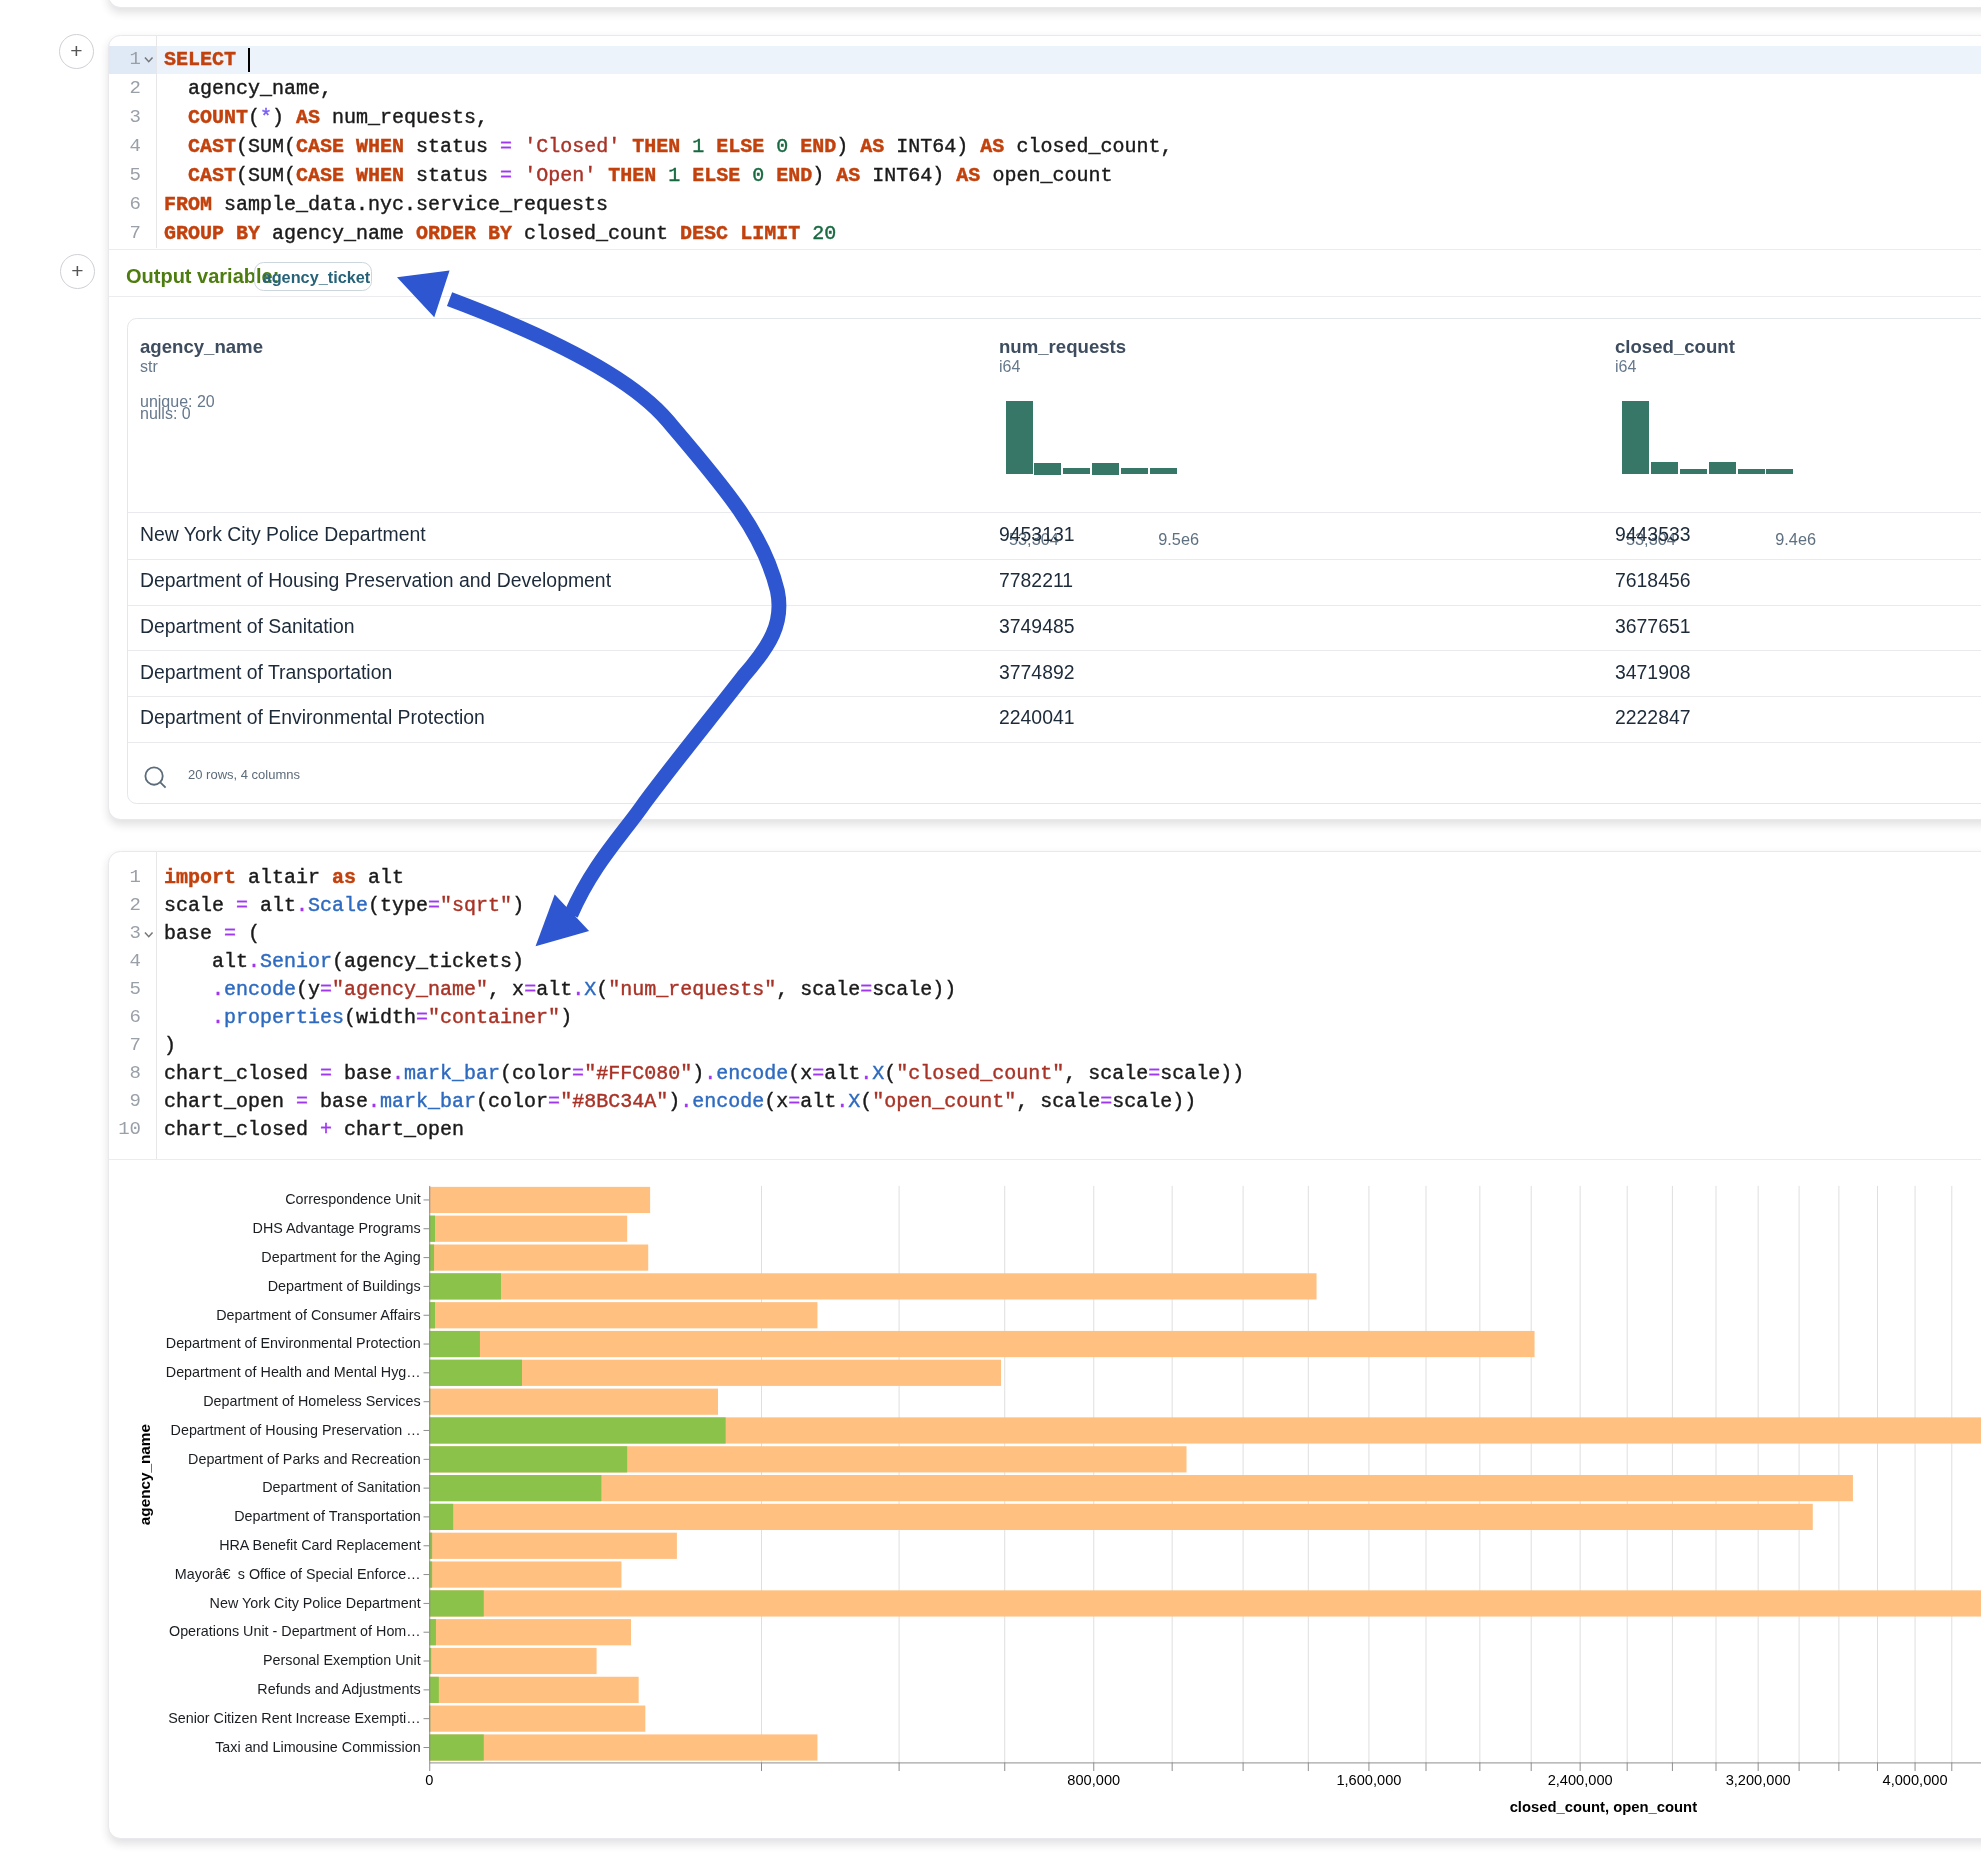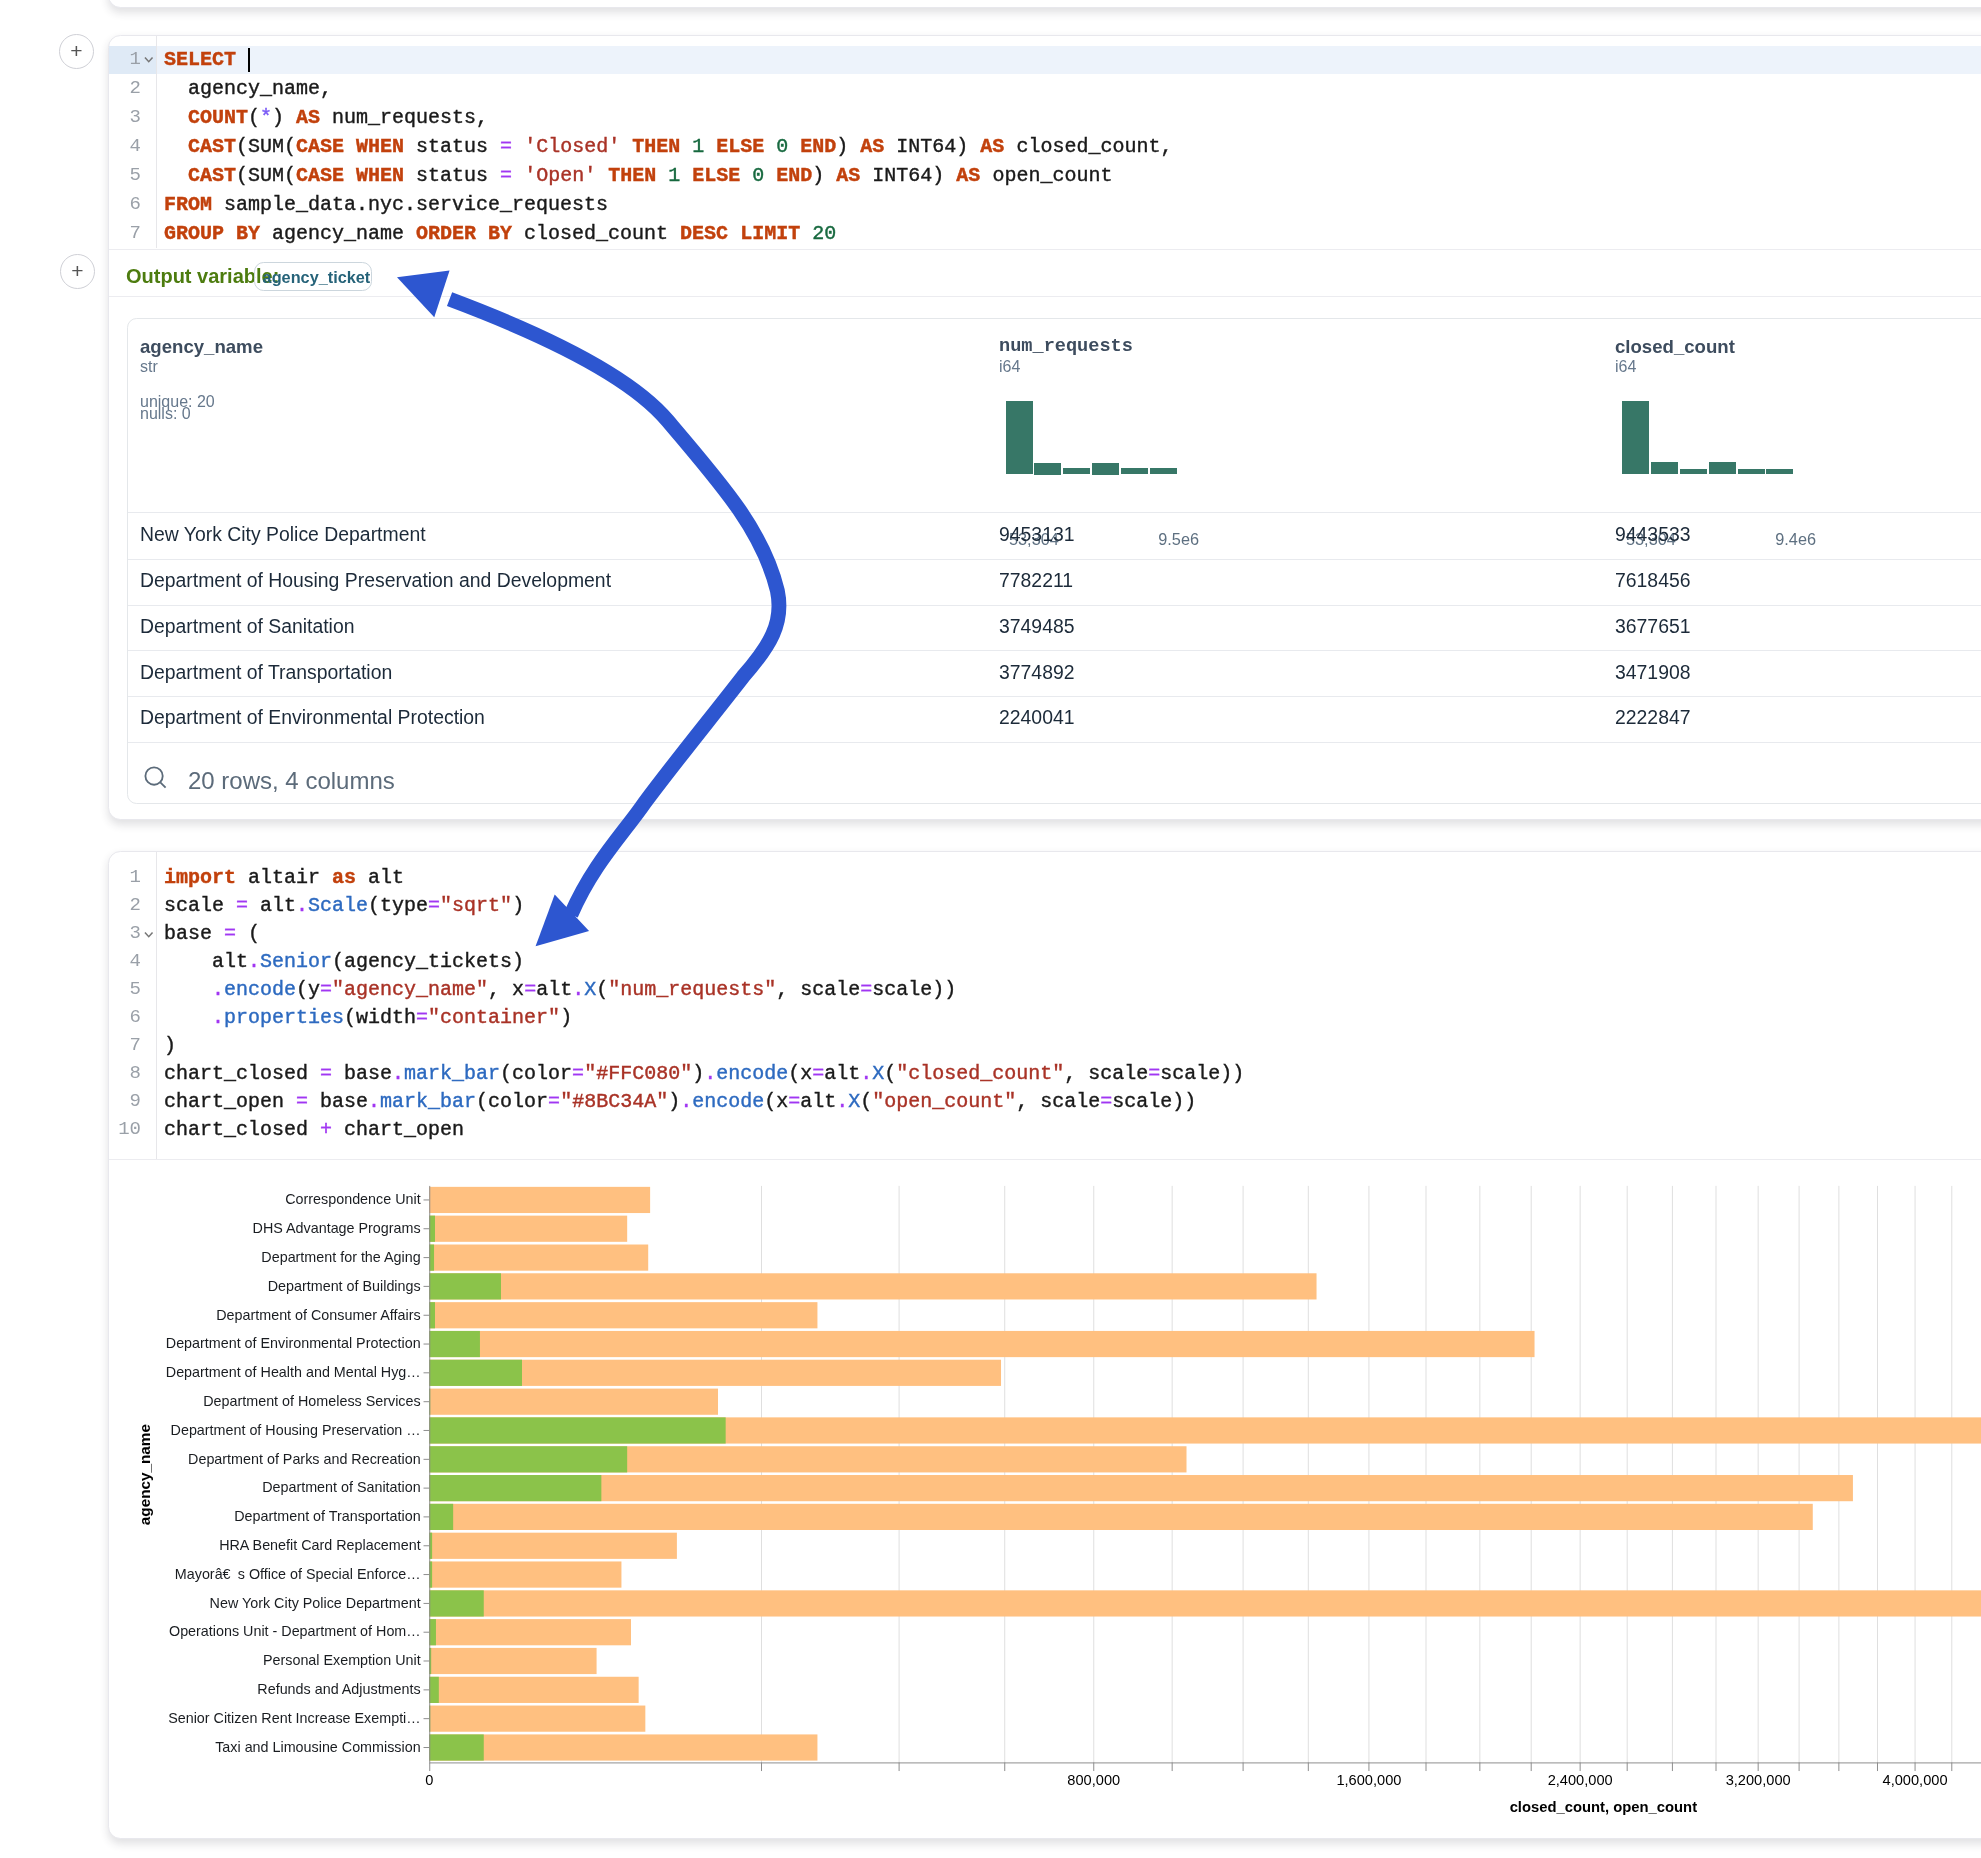--- a/index.html
+++ b/index.html
@@ -61,21 +61,21 @@
 <div style="position:absolute;left:126px;top:265px;font-size:20px;font-weight:bold;color:#4d7c0f;">Output variable:</div>
 <div style="position:absolute;left:254px;top:262px;width:118px;height:29px;border:1px solid #ccd6dd;border-radius:9.6px;overflow:hidden;">
   <div style="position:absolute;left:7.6px;top:4.8px;font-size:16.3px;font-weight:bold;color:#266379;white-space:nowrap;">agency_tickets</div>
 </div>
 
 <div style="position:absolute;left:127px;top:318px;width:1893px;height:486px;border:1px solid #e4e7ea;border-radius:9.6px;"></div>
 <div class="hdr" style="left:140px;top:336px;">agency_name</div>
 <div class="meta" style="left:140px;top:358px;">str</div>
 <div class="meta" style="left:140px;top:393px;">unique: 20</div>
 <div class="meta" style="left:140px;top:405px;">nulls: 0</div>
-<div class="hdr" style="left:999px;top:336px;font-family:Liberation Mono, monospace;">num_requests</div>
+<div class="hdr" style="left:999px;top:336px;">num_requests</div>
 <div class="meta" style="left:999px;top:358px;">i64</div>
 <div class="hdr" style="left:1615px;top:336px;">closed_count</div>
 <div class="meta" style="left:1615px;top:358px;">i64</div>
 <div class="hb" style="left:1006px;top:401px;width:27px;height:73px;"></div>
 <div class="hb" style="left:1034px;top:463px;width:27px;height:11.5px;"></div>
 <div class="hb" style="left:1063px;top:468px;width:27px;height:6px;"></div>
 <div class="hb" style="left:1092px;top:463px;width:27px;height:11.5px;"></div>
 <div class="hb" style="left:1121px;top:468px;width:27px;height:6px;"></div>
 <div class="hb" style="left:1150px;top:468px;width:27px;height:6px;"></div>
 <div class="hl" style="left:1009px;top:486px;">53,304</div>
@@ -107,21 +107,21 @@
 <div class="sep" style="top:696px;"></div>
 <div class="rt" style="top:706px;left:140px;">Department of Environmental Protection</div>
 <div class="rt" style="top:706px;left:999px;">2240041</div>
 <div class="rt" style="top:706px;left:1615px;">2222847</div>
 <div class="sep" style="top:742px;"></div>
 
 <svg width="25" height="25" viewBox="0 0 26 26" style="position:absolute;left:143px;top:765px;">
     <circle cx="11.5" cy="11.5" r="9" stroke="#5c6b7a" stroke-width="1.9" fill="none"></circle>
     <path d="M18 18 L23.5 23.5" stroke="#5c6b7a" stroke-width="1.9"></path>
   </svg>
-<div style="position:absolute;left:188px;top:767px;font-size:24px;color:#5c6b7a;">20 rows, 4 columns</div>
+<div style="position:absolute;left:188px;top:767px;font-size:13px;color:#5c6b7a;">20 rows, 4 columns</div>
 
 <div class="cell" style="top:851px;height:988px;"></div>
 <div class="gutline" style="left:156px;top:852px;height:308px;"></div>
 <div class="ln" style="top:863px;left:0;width:141px;">1</div>
 <pre class="cl" style="top:863px;left:164px;"><b class="k">import</b> altair <b class="k">as</b> alt</pre>
 <div class="ln" style="top:891px;left:0;width:141px;">2</div>
 <pre class="cl" style="top:891px;left:164px;">scale <span class="o">=</span> alt<span class="o">.</span><span class="f">Scale</span>(type<span class="o">=</span><span class="s">"sqrt"</span>)</pre>
 <div class="ln" style="top:919px;left:0;width:141px;">3</div>
 <pre class="cl" style="top:919px;left:164px;">base <span class="o">=</span> (</pre>
 <div class="ln" style="top:947px;left:0;width:141px;">4</div>

